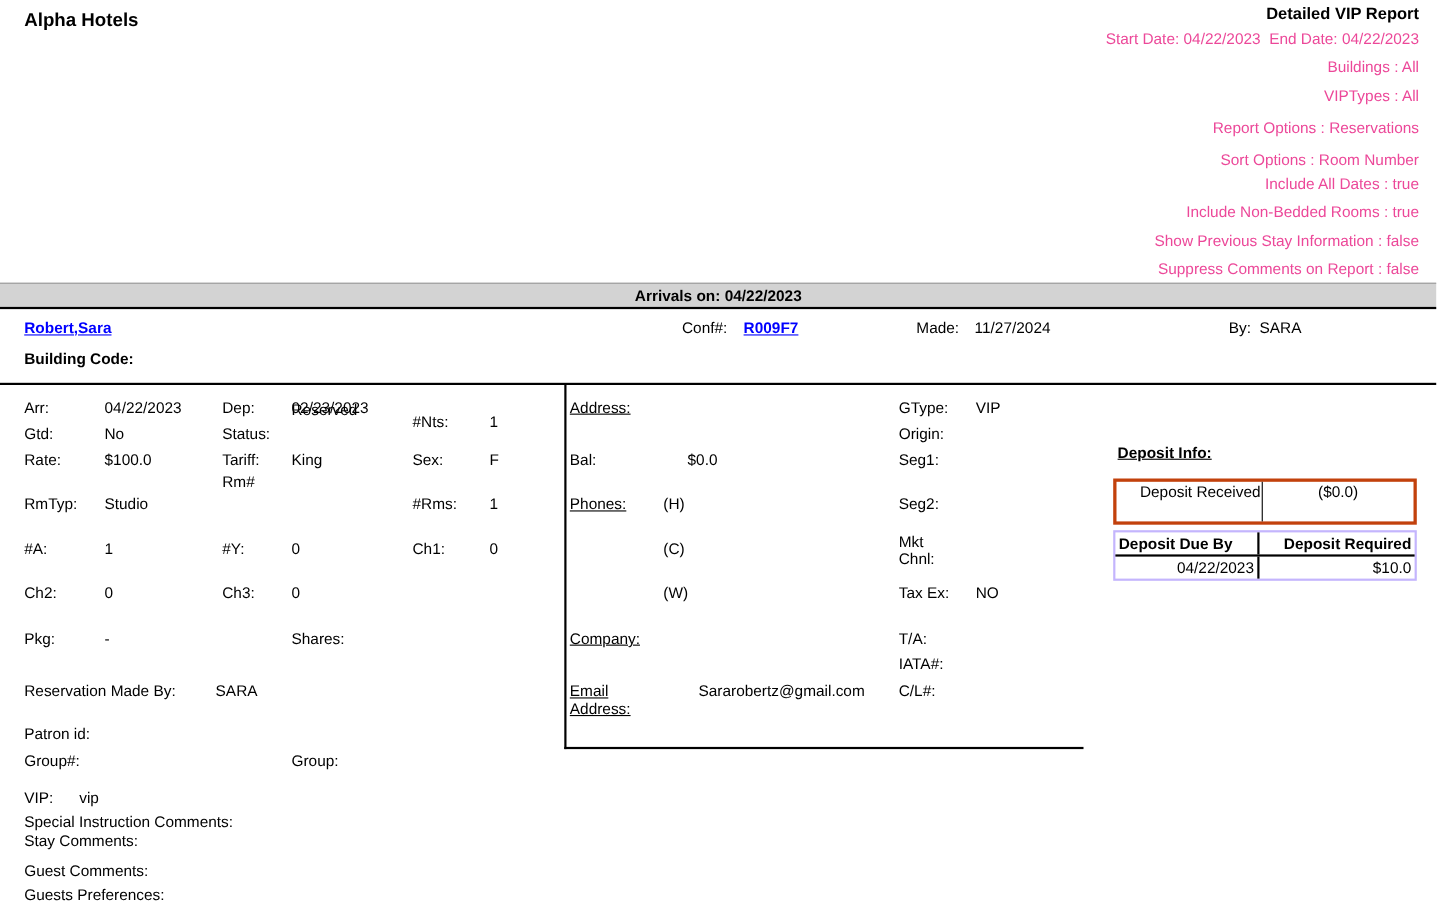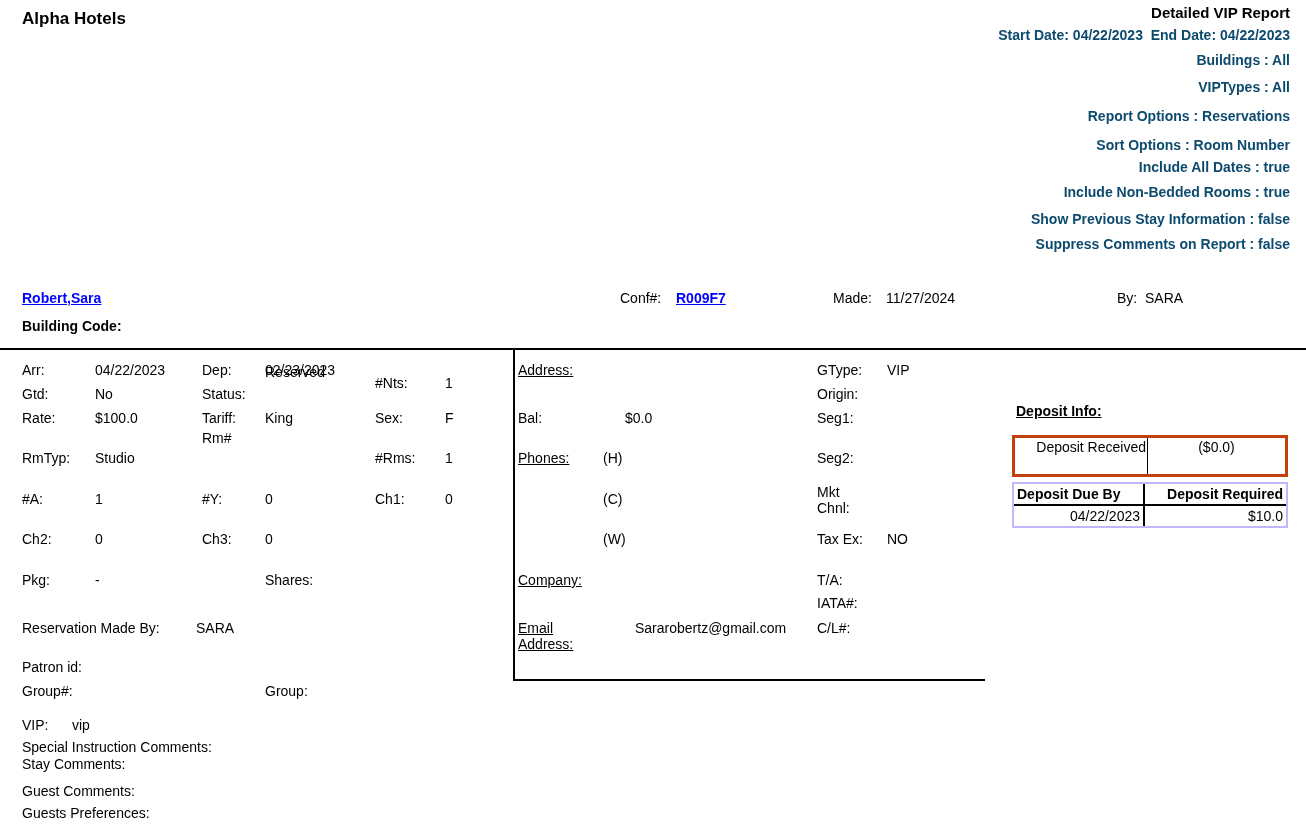--- a/index.html
+++ b/index.html
@@ -9,21 +9,21 @@
     width: 1306px;
     height: 836px;
     background: #ffffff;
     font-family: "Liberation Sans", sans-serif;
     font-size: 14px;
     color: #000000;
     overflow: hidden;
   }
   .abs { position: absolute; white-space: pre; }
   .bold { font-weight: bold; }
-  .muted { color: #0c4a6e; font-weight: bold; margin-left: 17px; }
+  .muted { color: #ec4899; font-weight: normal; margin-left: 17px; }
   .right-anchor { right: 16px; text-align: right; }
   .link { color: #0000ff; text-decoration: underline; cursor: pointer; }
   .ul { text-decoration: underline; }
   .brand { font-size: 17px; font-weight: bold; }
   .report-title { font-size: 15px; font-weight: bold; }
   .band {
     position: absolute; left: 0; top: 257px; width: 1306px; height: 24px;
     background: #d3d3d3;
     border-top: 1px solid #999999;
     border-bottom: 2px solid #000000;
@@ -63,20 +63,23 @@
   <div class="abs muted right-anchor" style="top:27px;">Start Date: 04/22/2023  End Date: 04/22/2023</div>
   <div class="abs muted right-anchor" style="top:52px;">Buildings : All</div>
   <div class="abs muted right-anchor" style="top:79px;">VIPTypes : All</div>
   <div class="abs muted right-anchor" style="top:108px;">Report Options : Reservations</div>
   <div class="abs muted right-anchor" style="top:137px;">Sort Options : Room Number</div>
   <div class="abs muted right-anchor" style="top:159px;">Include All Dates : true</div>
   <div class="abs muted right-anchor" style="top:184px;">Include Non-Bedded Rooms : true</div>
   <div class="abs muted right-anchor" style="top:211px;">Show Previous Stay Information : false</div>
   <div class="abs muted right-anchor" style="top:236px;">Suppress Comments on Report : false</div>
 
+  <div class="band">
+    <span>Arrivals on: 04/22/2023</span>
+  </div>
 
   <div class="abs bold link" style="left:22px; top:290px;">Robert,Sara</div>
   <div class="abs" style="left:620px; top:290px;">Conf#:</div>
   <div class="abs bold link" style="left:676px; top:290px;">R009F7</div>
   <div class="abs" style="left:833px; top:290px;">Made:</div>
   <div class="abs" style="left:886px; top:290px;">11/27/2024</div>
   <div class="abs" style="left:1117px; top:290px;">By:</div>
   <div class="abs" style="left:1145px; top:290px;">SARA</div>
   <div class="abs bold" style="left:22px; top:318px;">Building Code:</div>
 

